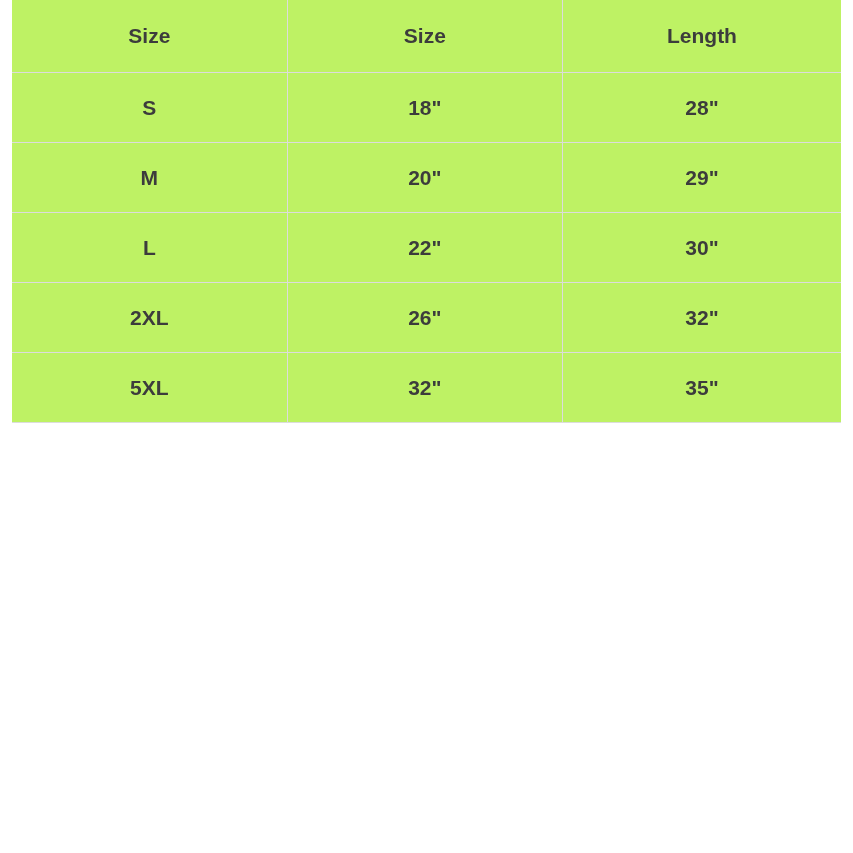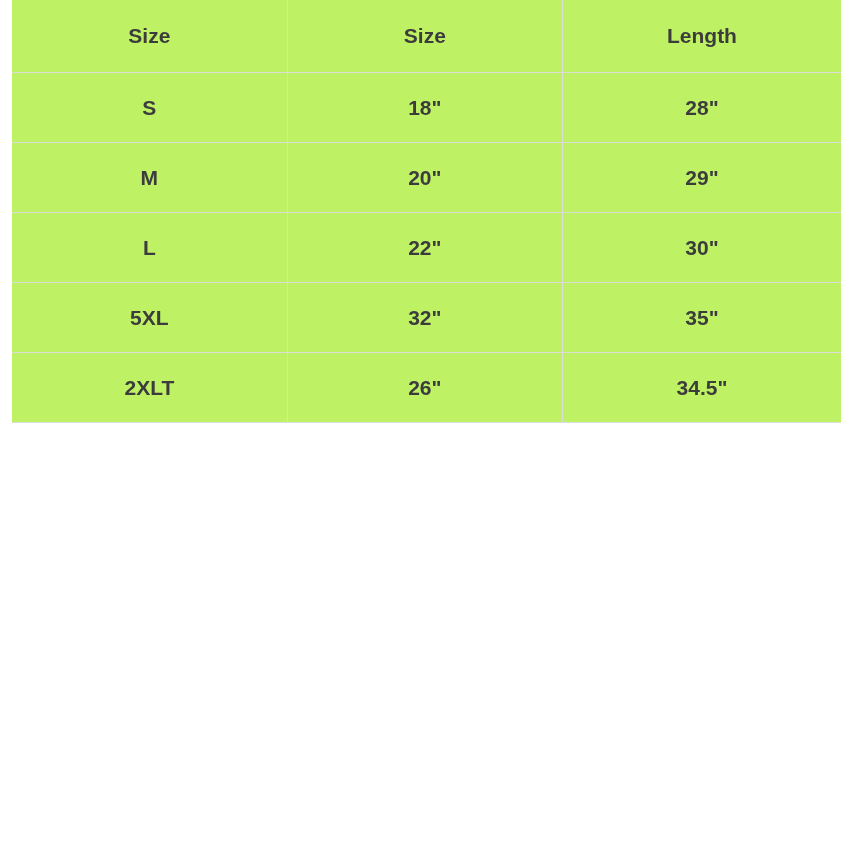--- a/index.html
+++ b/index.html
@@ -80,24 +80,24 @@
         <td>M</td>
         <td>20"</td>
         <td>29"</td>
       </tr>
       <tr>
         <td>L</td>
         <td>22"</td>
         <td>30"</td>
       </tr>
       <tr>
+        <td>2XL</td>
+        <td>26"</td>
+        <td>32"</td>
+      </tr>
+      <tr>
         <td>5XL</td>
         <td>32"</td>
         <td>35"</td>
-      </tr>
-      <tr>
-        <td>2XLT</td>
-        <td>26"</td>
-        <td>34.5"</td>
       </tr>
     </tbody>
   </table>
 </div>
 
 </body></html>

